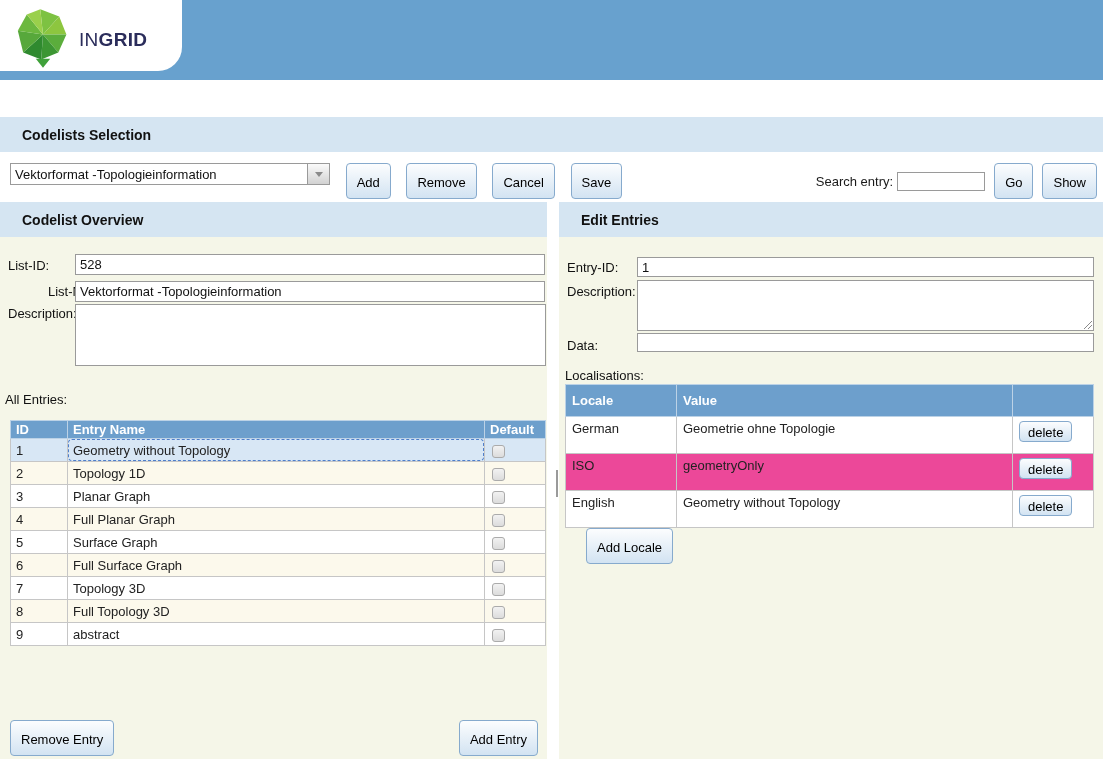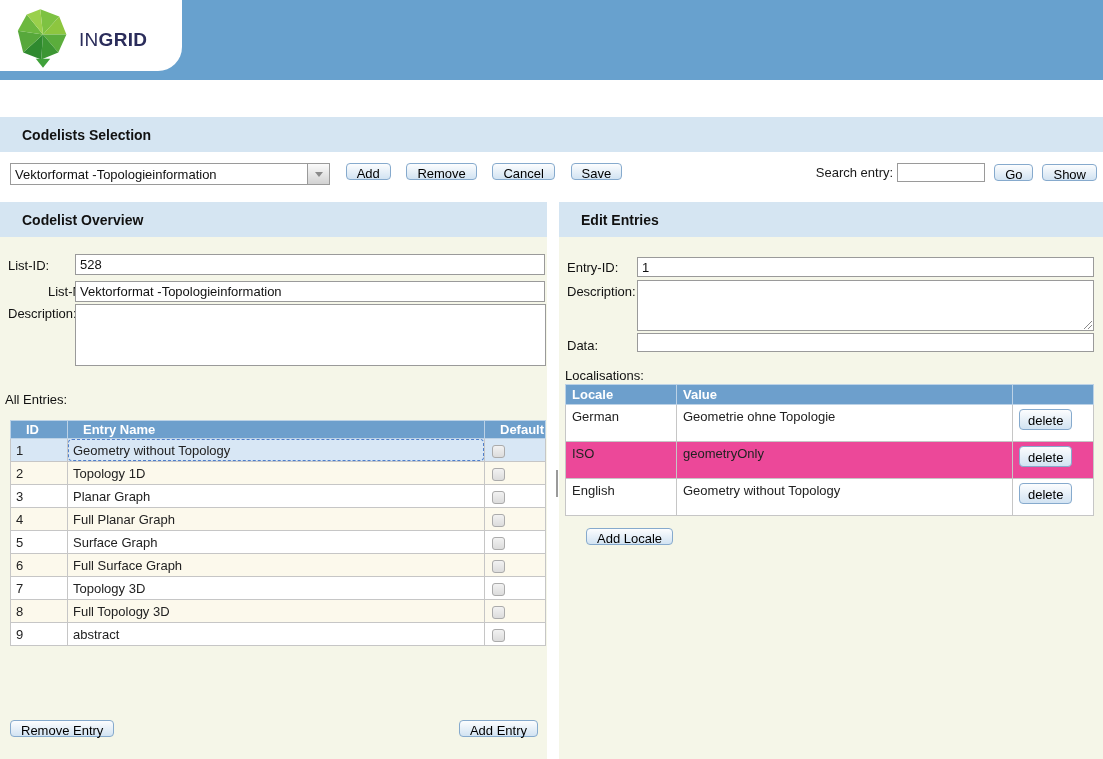--- a/index.html
+++ b/index.html
@@ -37,21 +37,21 @@
   .combobox .cb-text {
     width:298px; height:22px; border:1px solid #9a9a9a; background:#fff;
     font-size:13px; padding:3px 4px 0 4px; color:#111; white-space:nowrap; overflow:hidden;
   }
   .combobox .cb-arrow {
     width:23px; height:22px; margin-left:-1px; border:1px solid #9a9a9a;
     background:linear-gradient(#fafafa,#d2d2d2); display:flex; align-items:center; justify-content:center;
   }
   .combobox .cb-arrow .tri { width:0; height:0; border-left:4px solid transparent; border-right:4px solid transparent; border-top:5px solid #8a8a8a; }
   .btn {
-    display:inline-block; height:17px; padding:2px 10px 0 10px; font-size:13px; color:#000;
+    display:inline-block; height:36px; padding:2px 10px 0 10px; font-size:13px; color:#000;
     background:linear-gradient(#fcfdfe,#d2e3f2); border:1px solid #86AACD; border-radius:4px;
     text-align:center; cursor:default; font-family:"Liberation Sans", sans-serif;
   }
   .ctrl-btn { margin-left:12px; vertical-align:top; }
   .search-group { position:absolute; right:0; top:0; display:flex; align-items:center; }
   .search-group label { font-size:13px; margin-right:4px; }
   .search-group input {
     width:88px; height:19px; border:1px solid #9a9a9a; font-size:13px; padding:0 3px;
     font-family:"Liberation Sans", sans-serif;
   }
@@ -77,39 +77,39 @@
   .grip {
     position:absolute; right:2px; bottom:2px; width:10px; height:10px; pointer-events:none;
     background:repeating-linear-gradient(135deg, transparent 0 2px, #8a8a8a 2px 3px);
     clip-path:polygon(100% 0, 0 100%, 100% 100%);
   }
 
   
   table { border-collapse:collapse; table-layout:fixed; background:#fff; }
   th {
     background:#6D9FCC; color:#fff; font-weight:700; text-align:left;
-    padding:1px 15px; font-size:13px; border:1px solid #BCD2E6; height:17px;
+    padding:1px 5px; font-size:13px; border:1px solid #BCD2E6; height:17px;
   }
   td { border:1px solid #C6C6C6; font-size:13px; color:#222; background:#fff; }
   .entries { position:absolute; left:10px; top:218px; width:535px; }
   .entries td { padding:3px 5px; height:23px; }
   .entries tr.alt td { background:#FCF9EC; }
   .entries tr.sel td { background:#D8E7F5; }
   .entries td.name-sel { position:relative; }
   .entries td.name-sel::after {
     content:""; position:absolute; inset:0; border:1px dashed #4F7FCB; border-radius:4px;
   }
   .cb {
     display:inline-block; width:13px; height:13px; border:1px solid #ABABAB; border-radius:3px;
     background:linear-gradient(#f2f2f2,#dcdcdc); vertical-align:middle; margin-left:2px;
   }
 
   
   .loc { position:absolute; left:6px; top:182px; width:528px; }
-  .loc th { height:19px; padding:2px 6px;margin-left:25px; }
+  .loc th { height:19px; padding:8px 6px;margin-left:25px; }
   .loc td { padding:4px 6px; vertical-align:top; height:37px; }
   .loc tr.alt td { background:#ec4899; }
   .loc .btn.small { padding:1px 8px 0 8px; height:21px; }
 
   .bottom-left-btn  { position:absolute; left:10px; top:518px; }
   .bottom-right-btn { position:absolute; right:9px; top:518px; }
   .add-locale-btn   { position:absolute; left:6px; top:326px;margin-left:21px; }
 </style>
 </head>
 <body>

